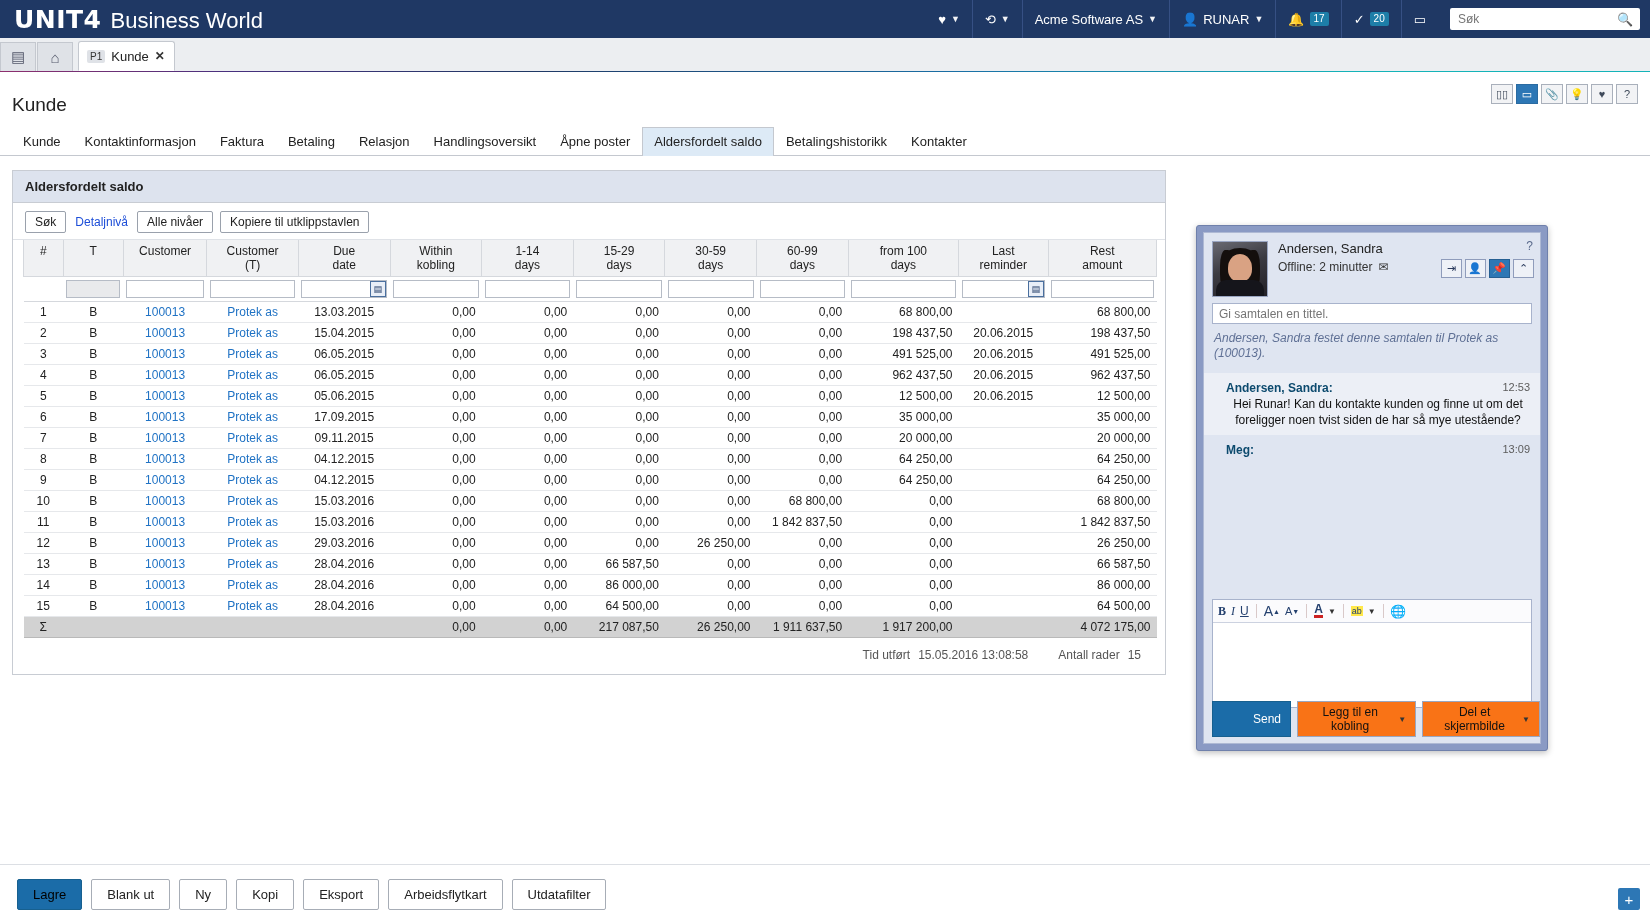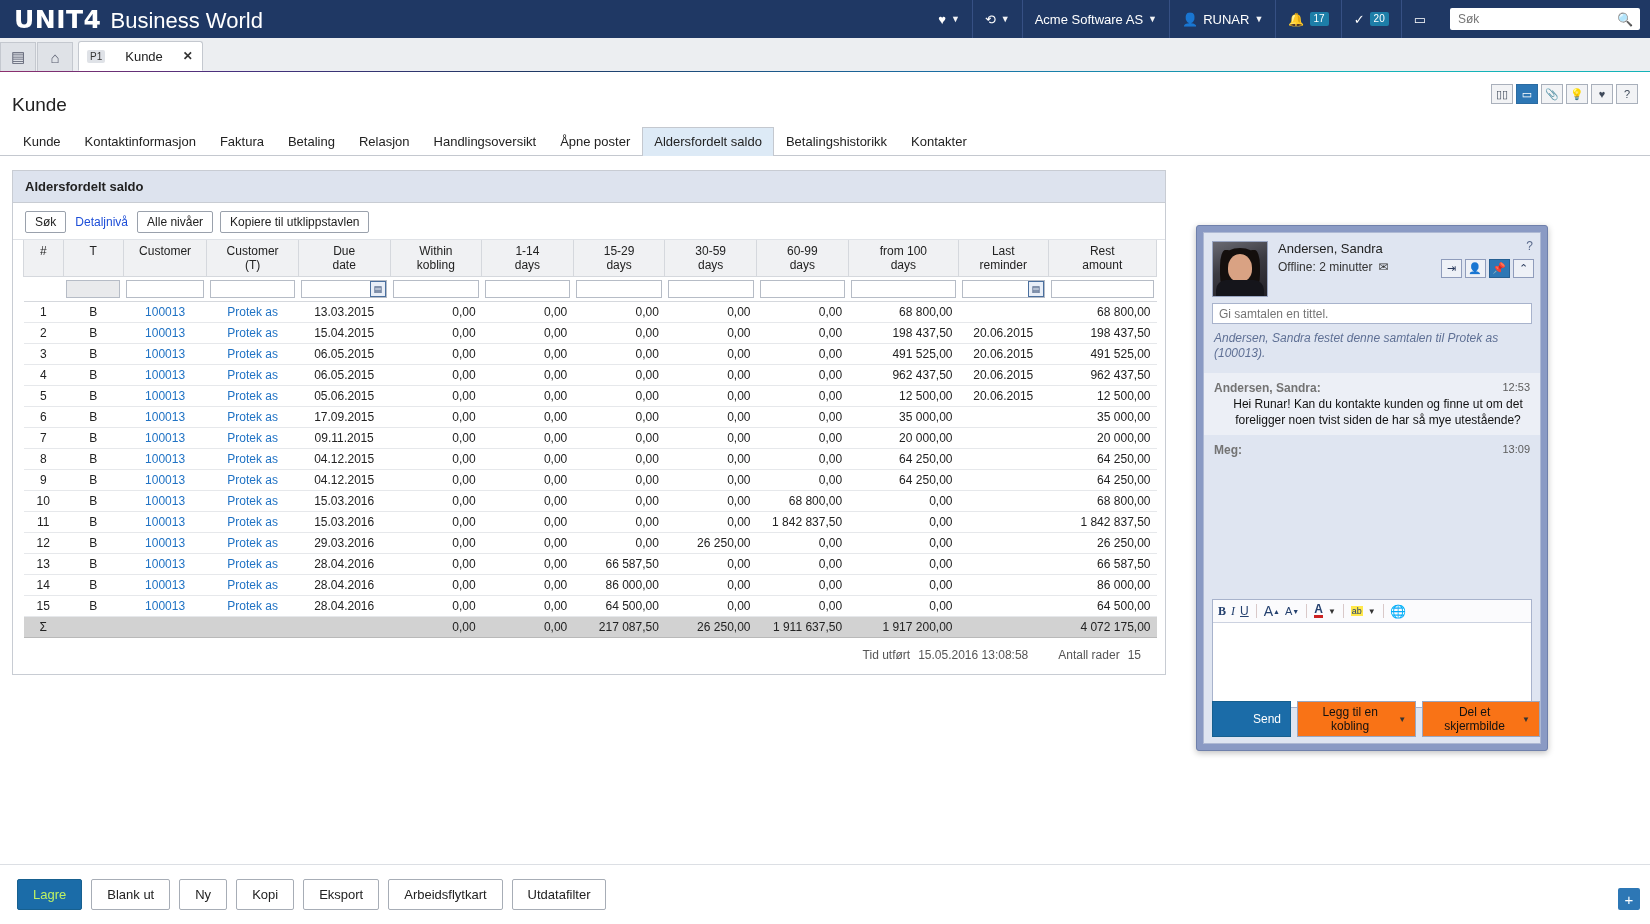--- a/index.html
+++ b/index.html
@@ -49,21 +49,21 @@
     height:34px; background:#eceef1; border-bottom:1px solid #c4c8cf;
     display:flex; align-items:flex-end; position:relative;
   }
   .icontab {
     width:36px; height:29px; background:#dfe2e7; border:1px solid #c4c8cf;
     border-bottom:none; display:flex; align-items:center; justify-content:center;
     color:#54596b; font-size:15px; margin-right:1px;
   }
   #doctab {
     height:30px; background:#fff; border:1px solid #c4c8cf; border-bottom:1px solid #fff;
-    display:flex; align-items:center; gap:20px; padding:0 9px 0 8px;
+    display:flex; align-items:center; gap:6px; padding:0 9px 0 8px;
     margin-left:4px; border-radius:3px 3px 0 0; font-size:13px; color:#222;
   }
   #doctab .p1 {
     background:#dfe2e7; color:#333; font-size:10px; padding:1px 3px; border-radius:2px;
   }
   #doctab .xc { color:#333; font-size:12px; font-weight:bold; }
   #rainbow {
     position:absolute; left:0; right:0; bottom:-3px; height:3px;
     background:linear-gradient(to right,#8e2f6e 0%,#47307e 14%,#1f3864 32%,#1a6fa5 58%,#14b3b8 82%,#14b3b8 100%);
   }
@@ -149,21 +149,21 @@
   
   #actionbar {
     position:absolute; left:0; right:0; bottom:0; height:60px;
     border-top:1px solid #dcdfe4; background:#fff;
     display:flex; align-items:center; gap:9px; padding-left:17px;
   }
   .abtn {
     border:1px solid #a7adb6; background:#fff; color:#222; font-size:13px;
     padding:7px 15px; border-radius:2px; font-family:"Liberation Sans", sans-serif;
   }
-  .abtn.primary { background:#1b6ca8; border-color:#17608f; color:#bef264; }
+  .abtn.primary { background:#1b6ca8; border-color:#17608f; color:#000000; }
   #plusbtn {
     position:absolute; right:10px; bottom:14px; width:22px; height:22px;
     background:#2d77b5; color:#fff; display:flex; align-items:center;
     justify-content:center; font-size:15px; border-radius:2px;
   }
 
   
   #chat {
     position:absolute; left:1196px; top:153px; width:352px; height:526px;
     background:#8a9ac4; border:1px solid #6f80ab; border-radius:3px;
@@ -209,21 +209,21 @@
     margin:2px 8px 0 8px; height:21px; width:calc(100% - 16px);
     border:1px solid #a8b3cc; background:#fff; font-size:12px; color:#6d6d6d;
     padding:0 6px; outline:none; font-family:"Liberation Sans", sans-serif;
   }
   #pinnote {
     margin:7px 10px 12px 10px; font-size:12px; font-style:italic; color:#5f7095; line-height:15px;
   }
   .msg { padding:8px 10px 7px 10px; }
   .msg.alt { background:#eceff6; }
   .msgtop { display:flex; }
-  .msgwho { font-weight:bold; font-size:12px; color:#737373; }
+  .msgwho { font-weight:bold; font-size:12px; color:#0c4a6e;margin-left:12px; }
   .msgtime { margin-left:auto; font-size:11px; color:#5c5c5c; }
   .msgbody { padding-left:12px; font-size:12px; line-height:16px; color:#111; margin-top:1px;text-align:center; }
   #composer {
     position:absolute; left:8px; right:8px; bottom:35px; top:366px;
     border:1px solid #a8b3cc; background:#fff;
   }
   #rtb {
     display:flex; align-items:center; gap:5px; height:23px; padding:0 5px;
     border-bottom:1px solid #ccd2e0; background:#fbfbfd;
   }

